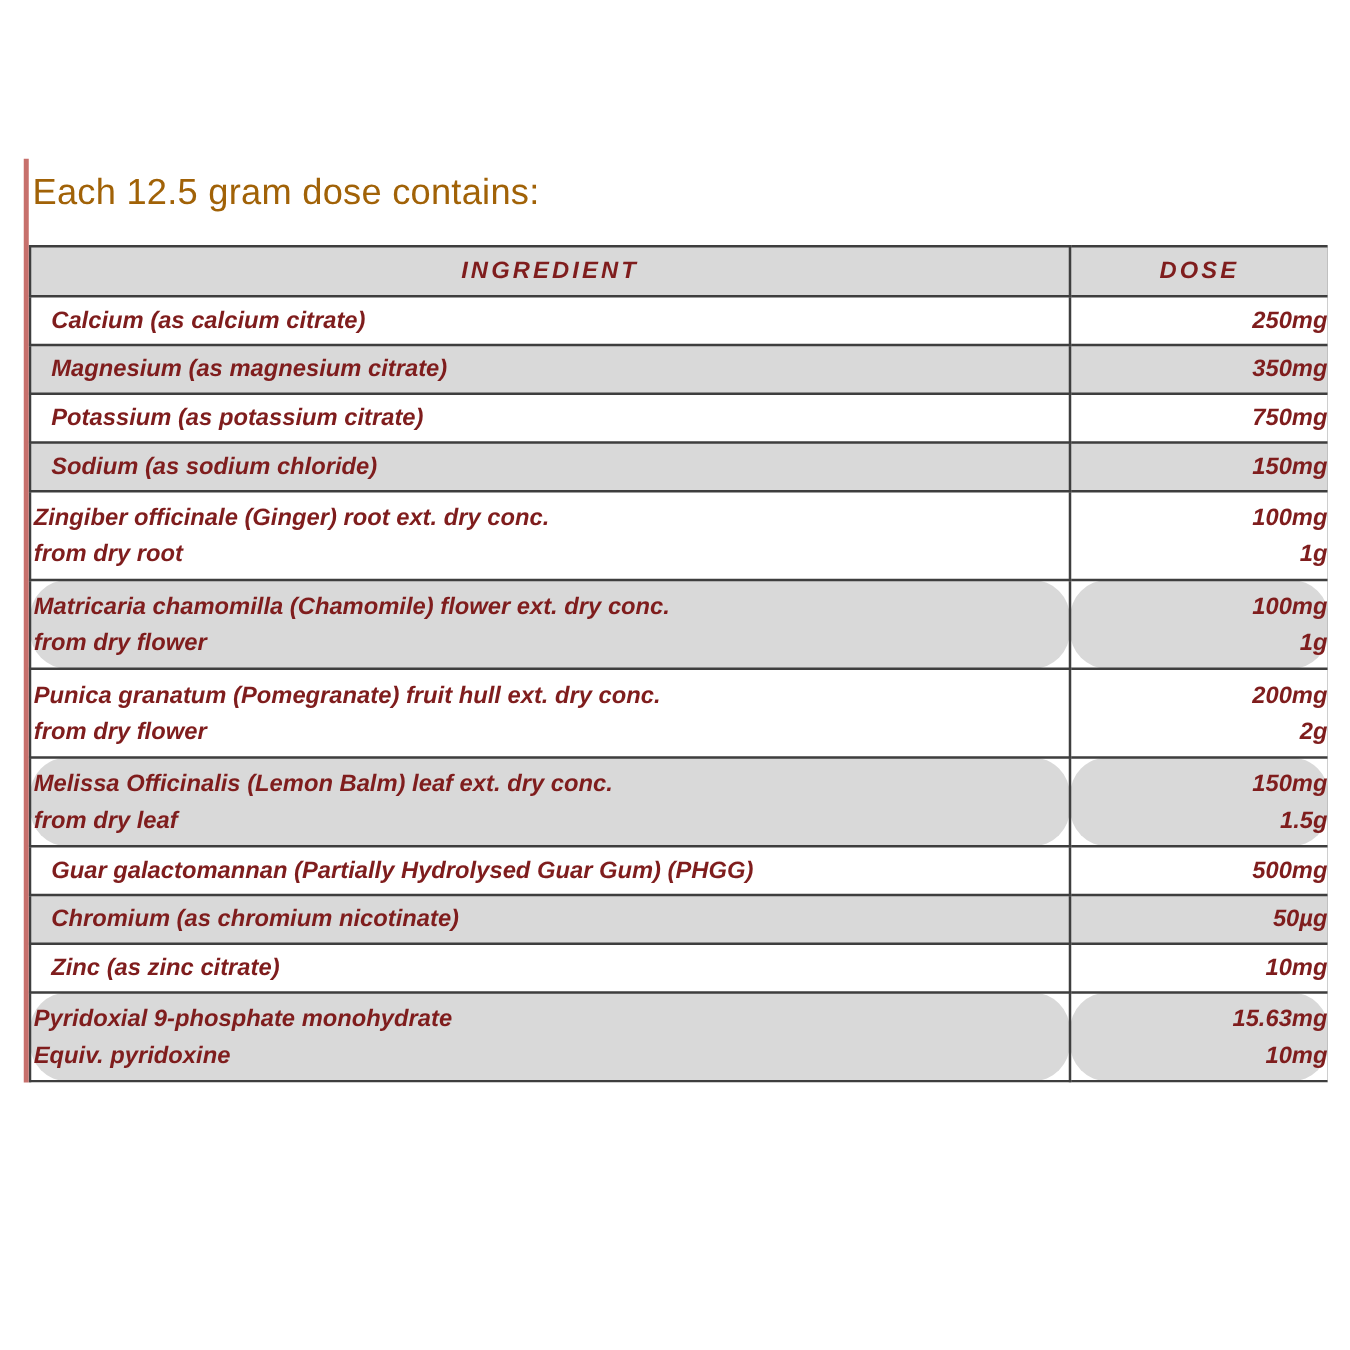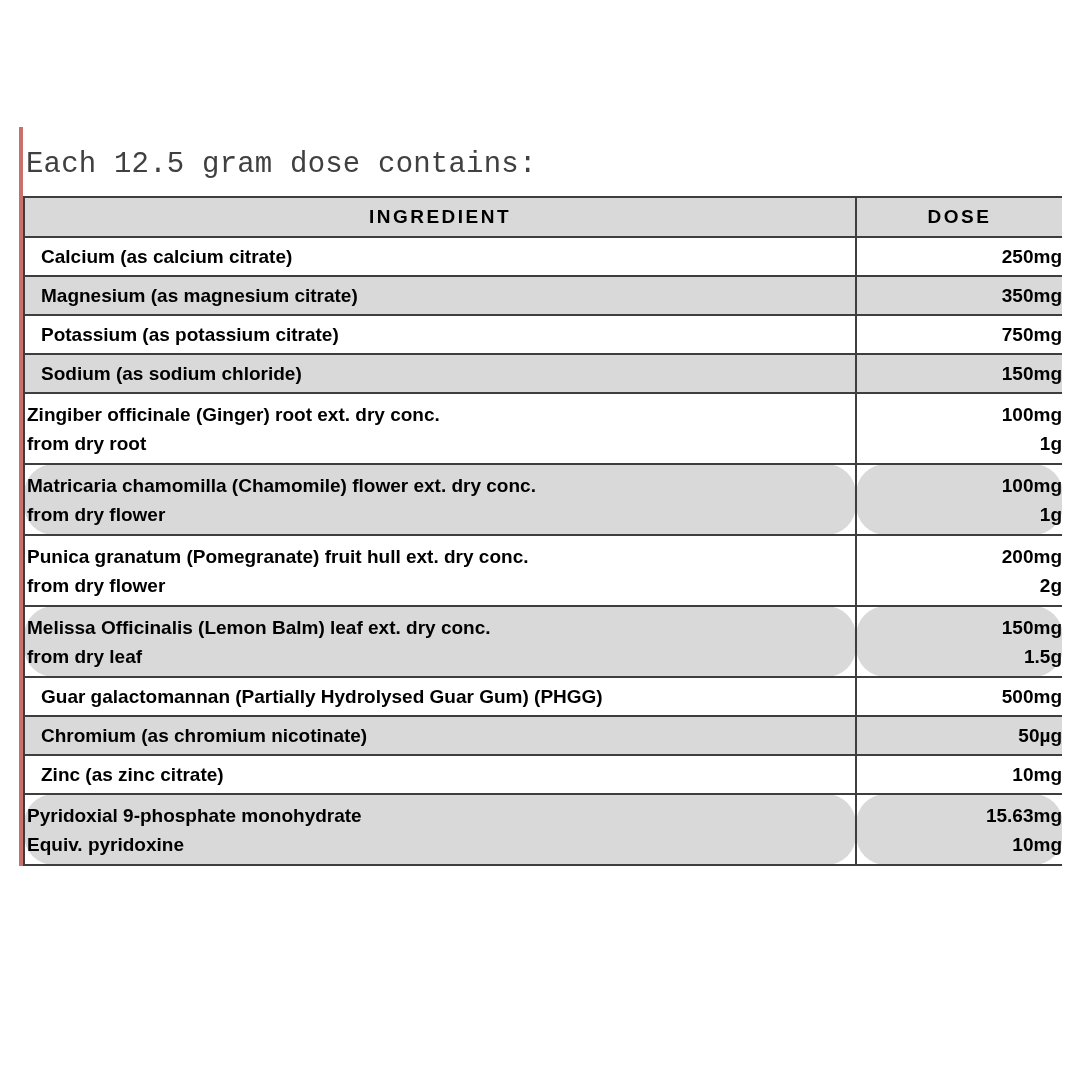--- a/index.html
+++ b/index.html
@@ -7,40 +7,41 @@
   body {
     width: 1080px; height: 1080px;
     font-family: "Liberation Sans", sans-serif;
     position: relative; overflow: hidden;
   }
   .page {
     position: absolute; left: 0; top: 0;
     width: 1080px; height: 1080px; background: #ffffff;
   }
   .doc-title {
-    position: absolute; left: 26px; top: 148px;
-    font-size: 29px; font-weight: 400; color: #404040;
+    position: absolute; left: 26px; top: 138px;
+    font-size: 29px; font-weight: 400; color: #a16207;
     letter-spacing: 0.2px;
-    font-family: Liberation Mono, monospace;
+    font-family: Liberation Sans, sans-serif;
   }
   .red-rule {
     position: absolute; left: 19px; top: 127px;
     width: 4px; height: 739px;
     background: #c7706c;
   }
   .table-clip {
     position: absolute; left: 23px; top: 196px;
     width: 1039px; height: 670px;
     overflow: hidden;
   }
   table.ingredients {
     border-collapse: collapse;
     table-layout: fixed;
     width: 1039px;
-    color: #000000;
+    color: #7f1d1d;
+    font-style: italic;
   }
   table.ingredients col.col-ingredient { width: 832px; }
   table.ingredients col.col-dose { width: 207px; }
   table.ingredients th, table.ingredients td {
     border: 2px solid #3e3e3e;
   }
   table.ingredients thead th {
     height: 40px;
     background: #d9d9d9;
     font-size: 19px; font-weight: 700;

